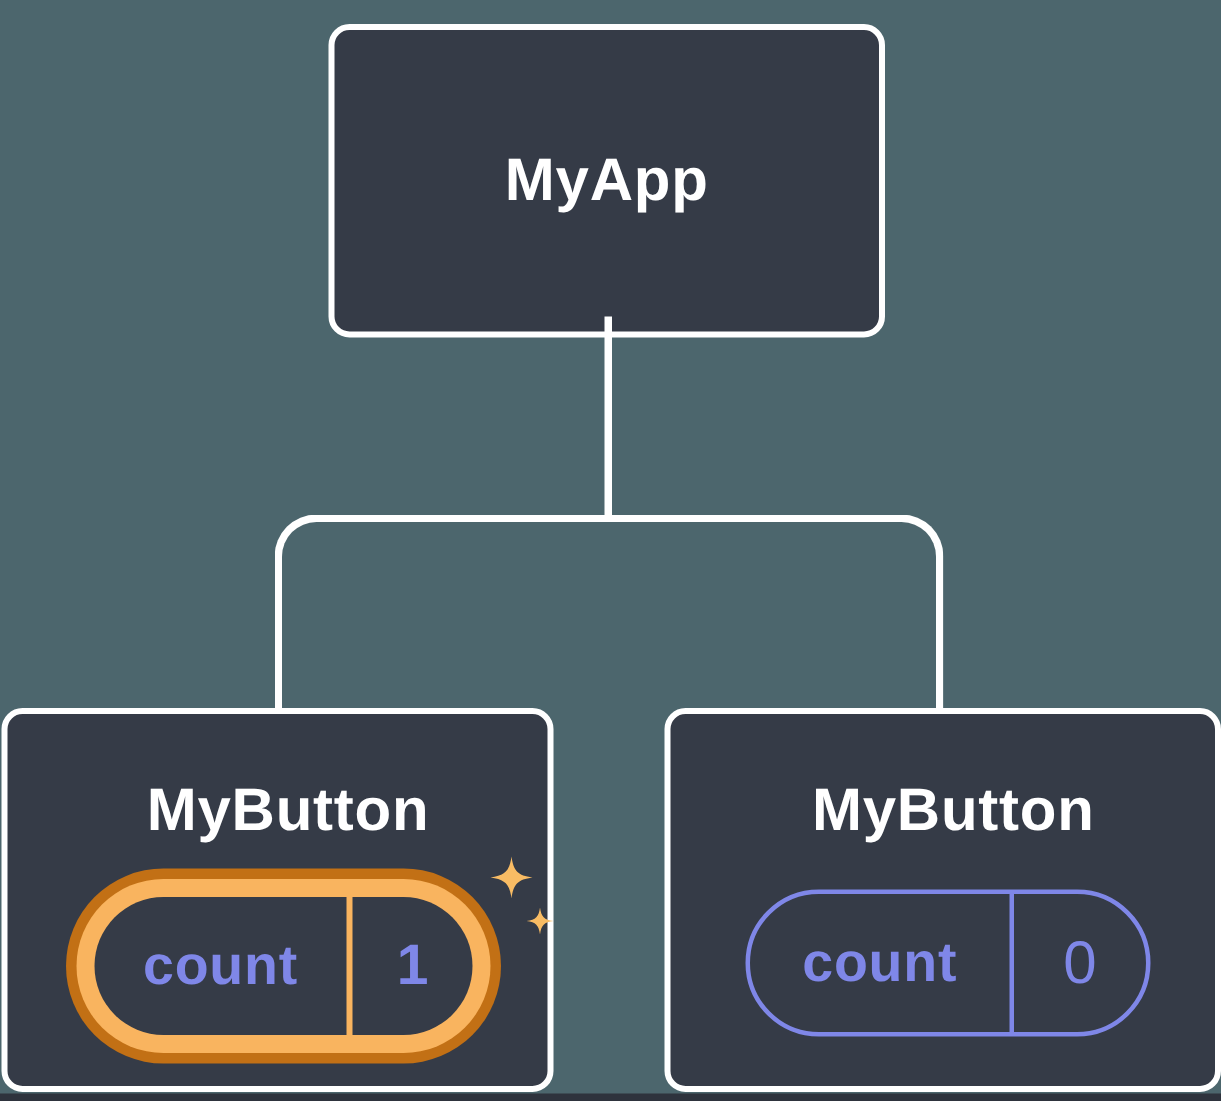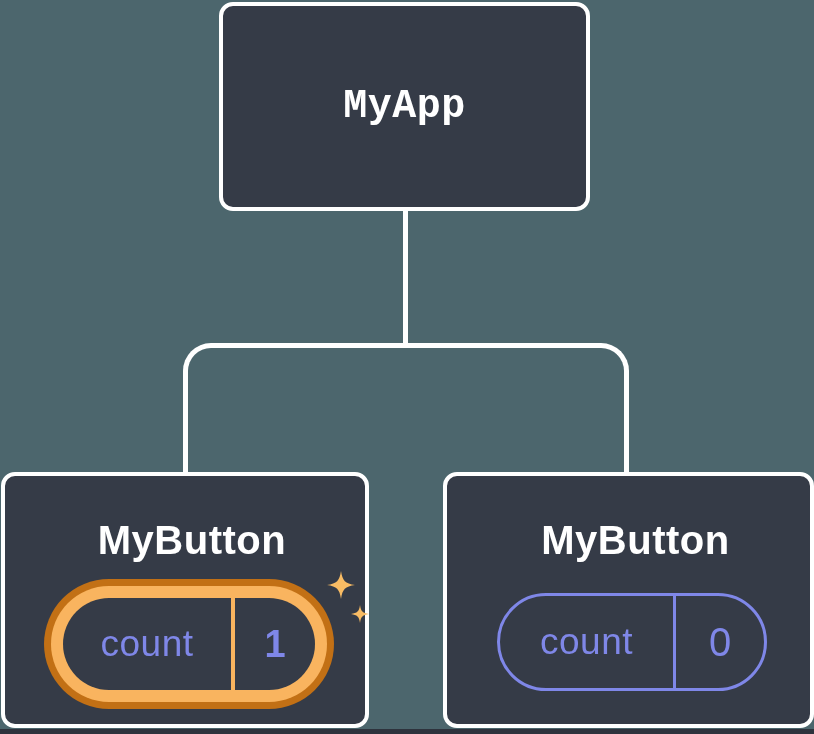--- a/index.html
+++ b/index.html
@@ -24,22 +24,22 @@
     background: var(--bg);
   }
 
   .node {
     position: absolute;
     background: var(--node-fill);
     border: 4px solid var(--node-border);
     border-radius: 14px;
   }
   .node-root {
-    left: 219px; top: 2px; width: 371px; height: 209px;
-    display: flex; align-items: center; justify-content: center; font-family: Liberation Mono, monospace;
+    left: 219px; top: 16px; width: 371px; height: 209px;
+    display: flex; align-items: center; justify-content: center;
   }
   .node-left  { left: 1px;   top: 472px; width: 368px; height: 256px; }
   .node-right { left: 443px; top: 472px; width: 371px; height: 256px; }
 
   .node-title {
     color: var(--title);
     font-size: 40px;
     font-weight: 700;
     letter-spacing: 0.5px;
     text-align: center;
@@ -105,21 +105,21 @@
     align-items: stretch;
     overflow: hidden;
   }
   .pill-plain .sec-label { flex: 0 0 173px; display: flex; align-items: center; justify-content: center; }
   .pill-plain .divider   { flex: 0 0 3px; background: var(--accent); }
   .pill-plain .sec-value { flex: 1; display: flex; align-items: center; justify-content: center; }
 
   .count-label {
     color: var(--accent);
     font-size: 37px;
-    font-weight: 400;
+    font-weight: 700;
     letter-spacing: 0.5px;
   }
   .count-value {
     color: var(--accent);
     font-size: 40px;
     font-weight: 400;
   }
   .count-value.updated { font-weight: 700; font-size: 38px; }
 
   .sparkles {

